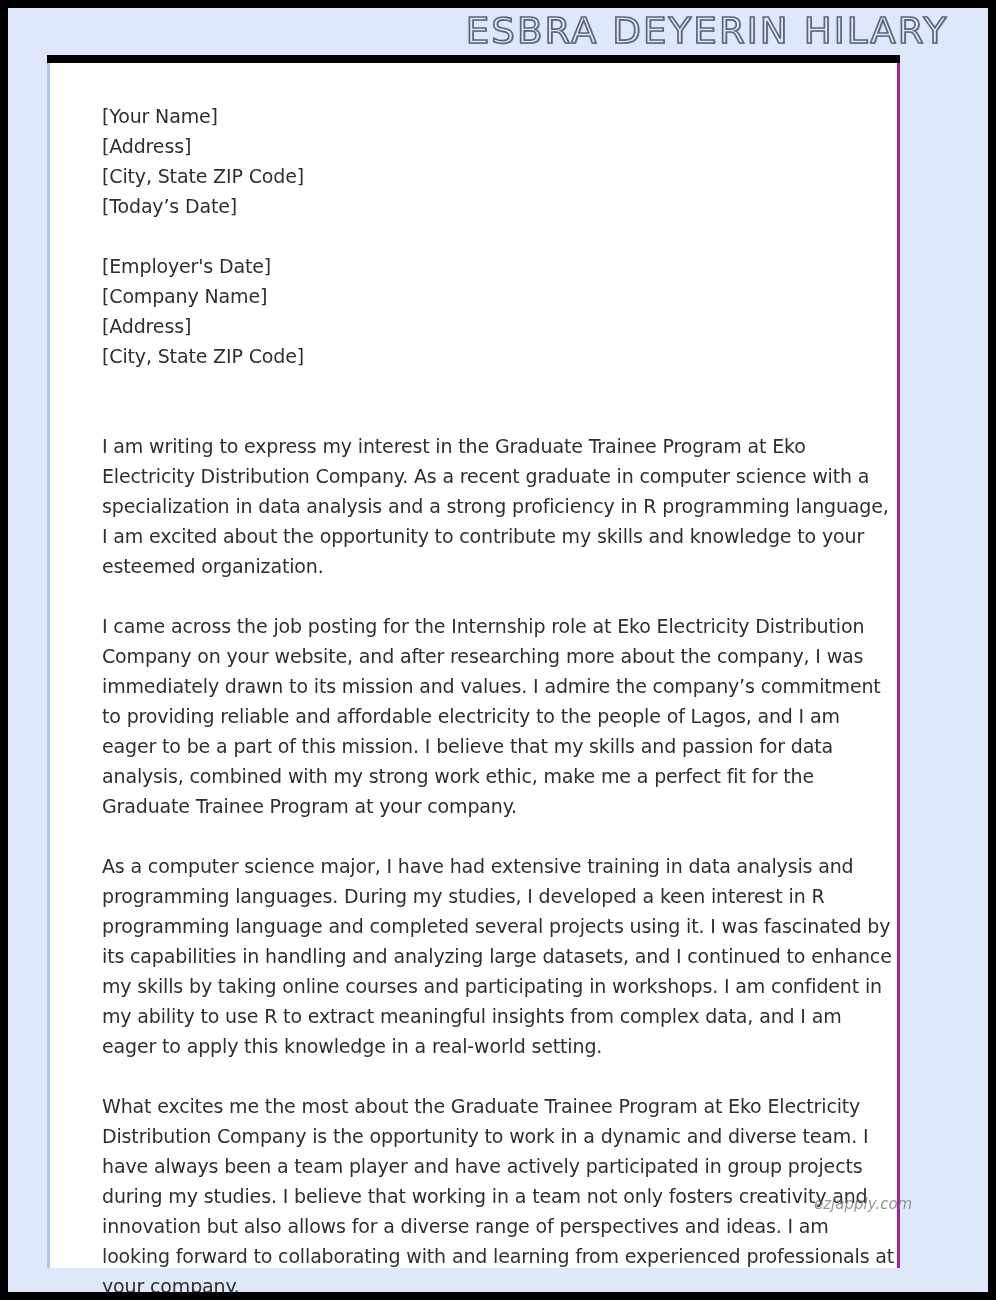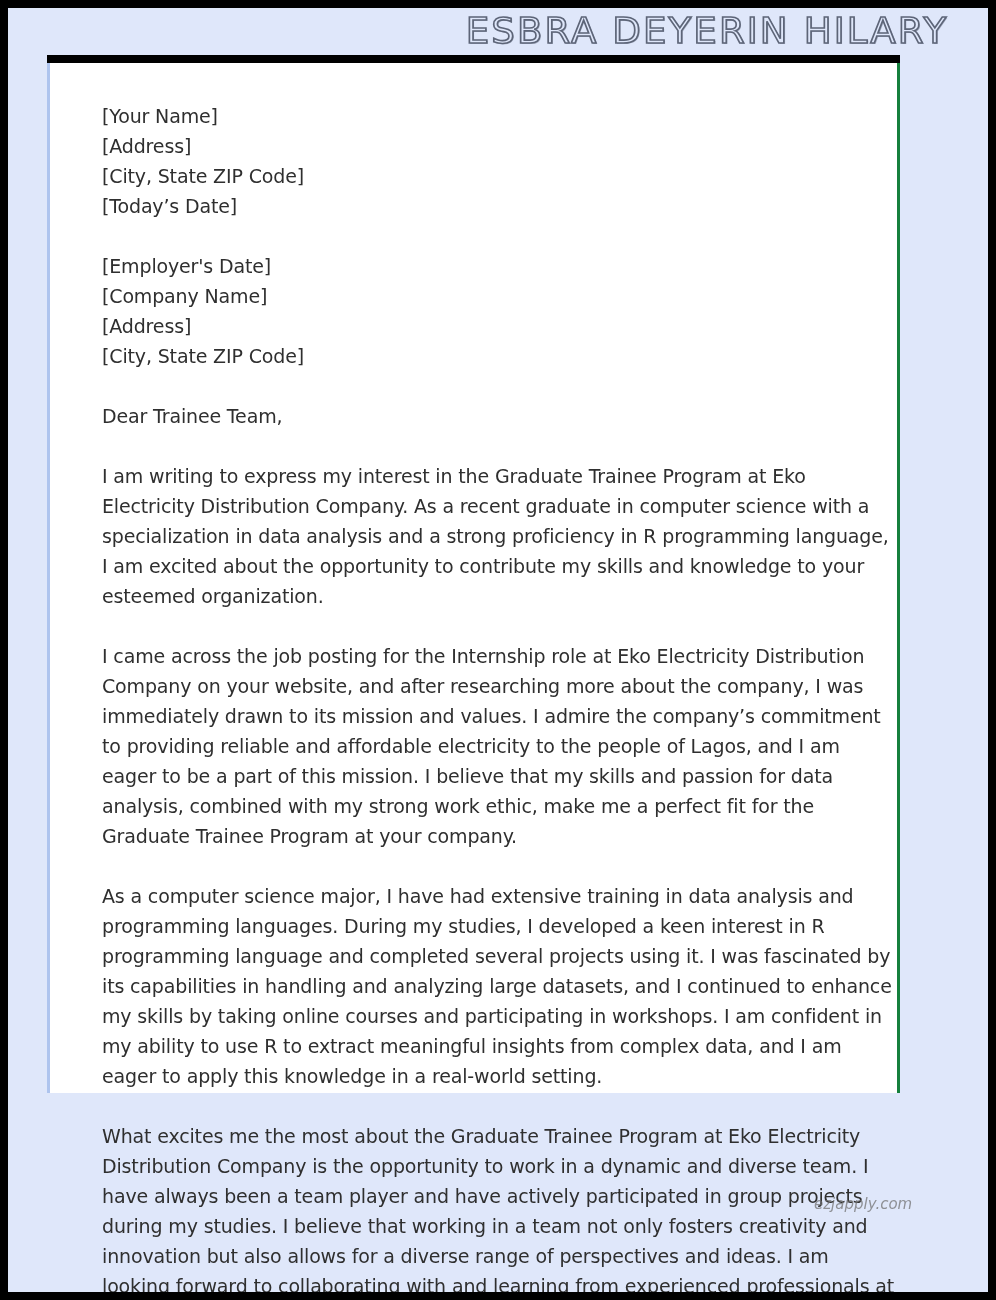--- a/index.html
+++ b/index.html
@@ -62,25 +62,25 @@
     height: 8px;
     background: #000000;
   }
 
   
   .page {
     position: absolute;
     left: 39px;
     top: 55px;
     width: 853px;
-    height: 1030px;
+    height: 1205px;
     background: #ffffff;
     box-sizing: border-box;
     border-left: 3px solid #aec4ee;
-    border-right: 3px solid #15803d;
+    border-right: 3px solid #a21caf;
     overflow: visible;
   }
 
   .page-inner {
     position: absolute;
     left: 52px;
     top: 38px;
     width: 795px;
   }
 
@@ -146,21 +146,20 @@
 
       <div>
         <span class="addr-line">[Employer's Date]</span>
         <span class="addr-line">[Company Name]</span>
         <span class="addr-line">[Address]</span>
         <span class="addr-line">[City, State ZIP Code]</span>
       </div>
 
       <div class="block-gap"></div>
 
-      <p class="para">Dear Trainee Team,</p>
 
       <div class="block-gap"></div>
 
       <p class="para">I am writing to express my interest in the Graduate Trainee Program at Eko Electricity Distribution Company. As a recent graduate in computer science with a specialization in data analysis and a strong proficiency in R programming language, I am excited about the opportunity to contribute my skills and knowledge to your esteemed organization.</p>
 
       <div class="block-gap"></div>
 
       <p class="para">I came across the job posting for the Internship role at Eko Electricity Distribution Company on your website, and after researching more about the company, I was immediately drawn to its mission and values. I admire the company’s commitment to providing reliable and affordable electricity to the people of Lagos, and I am eager to be a part of this mission. I believe that my skills and passion for data analysis, combined with my strong work ethic, make me a perfect fit for the Graduate Trainee Program at your company.</p>
 
       <div class="block-gap"></div>

